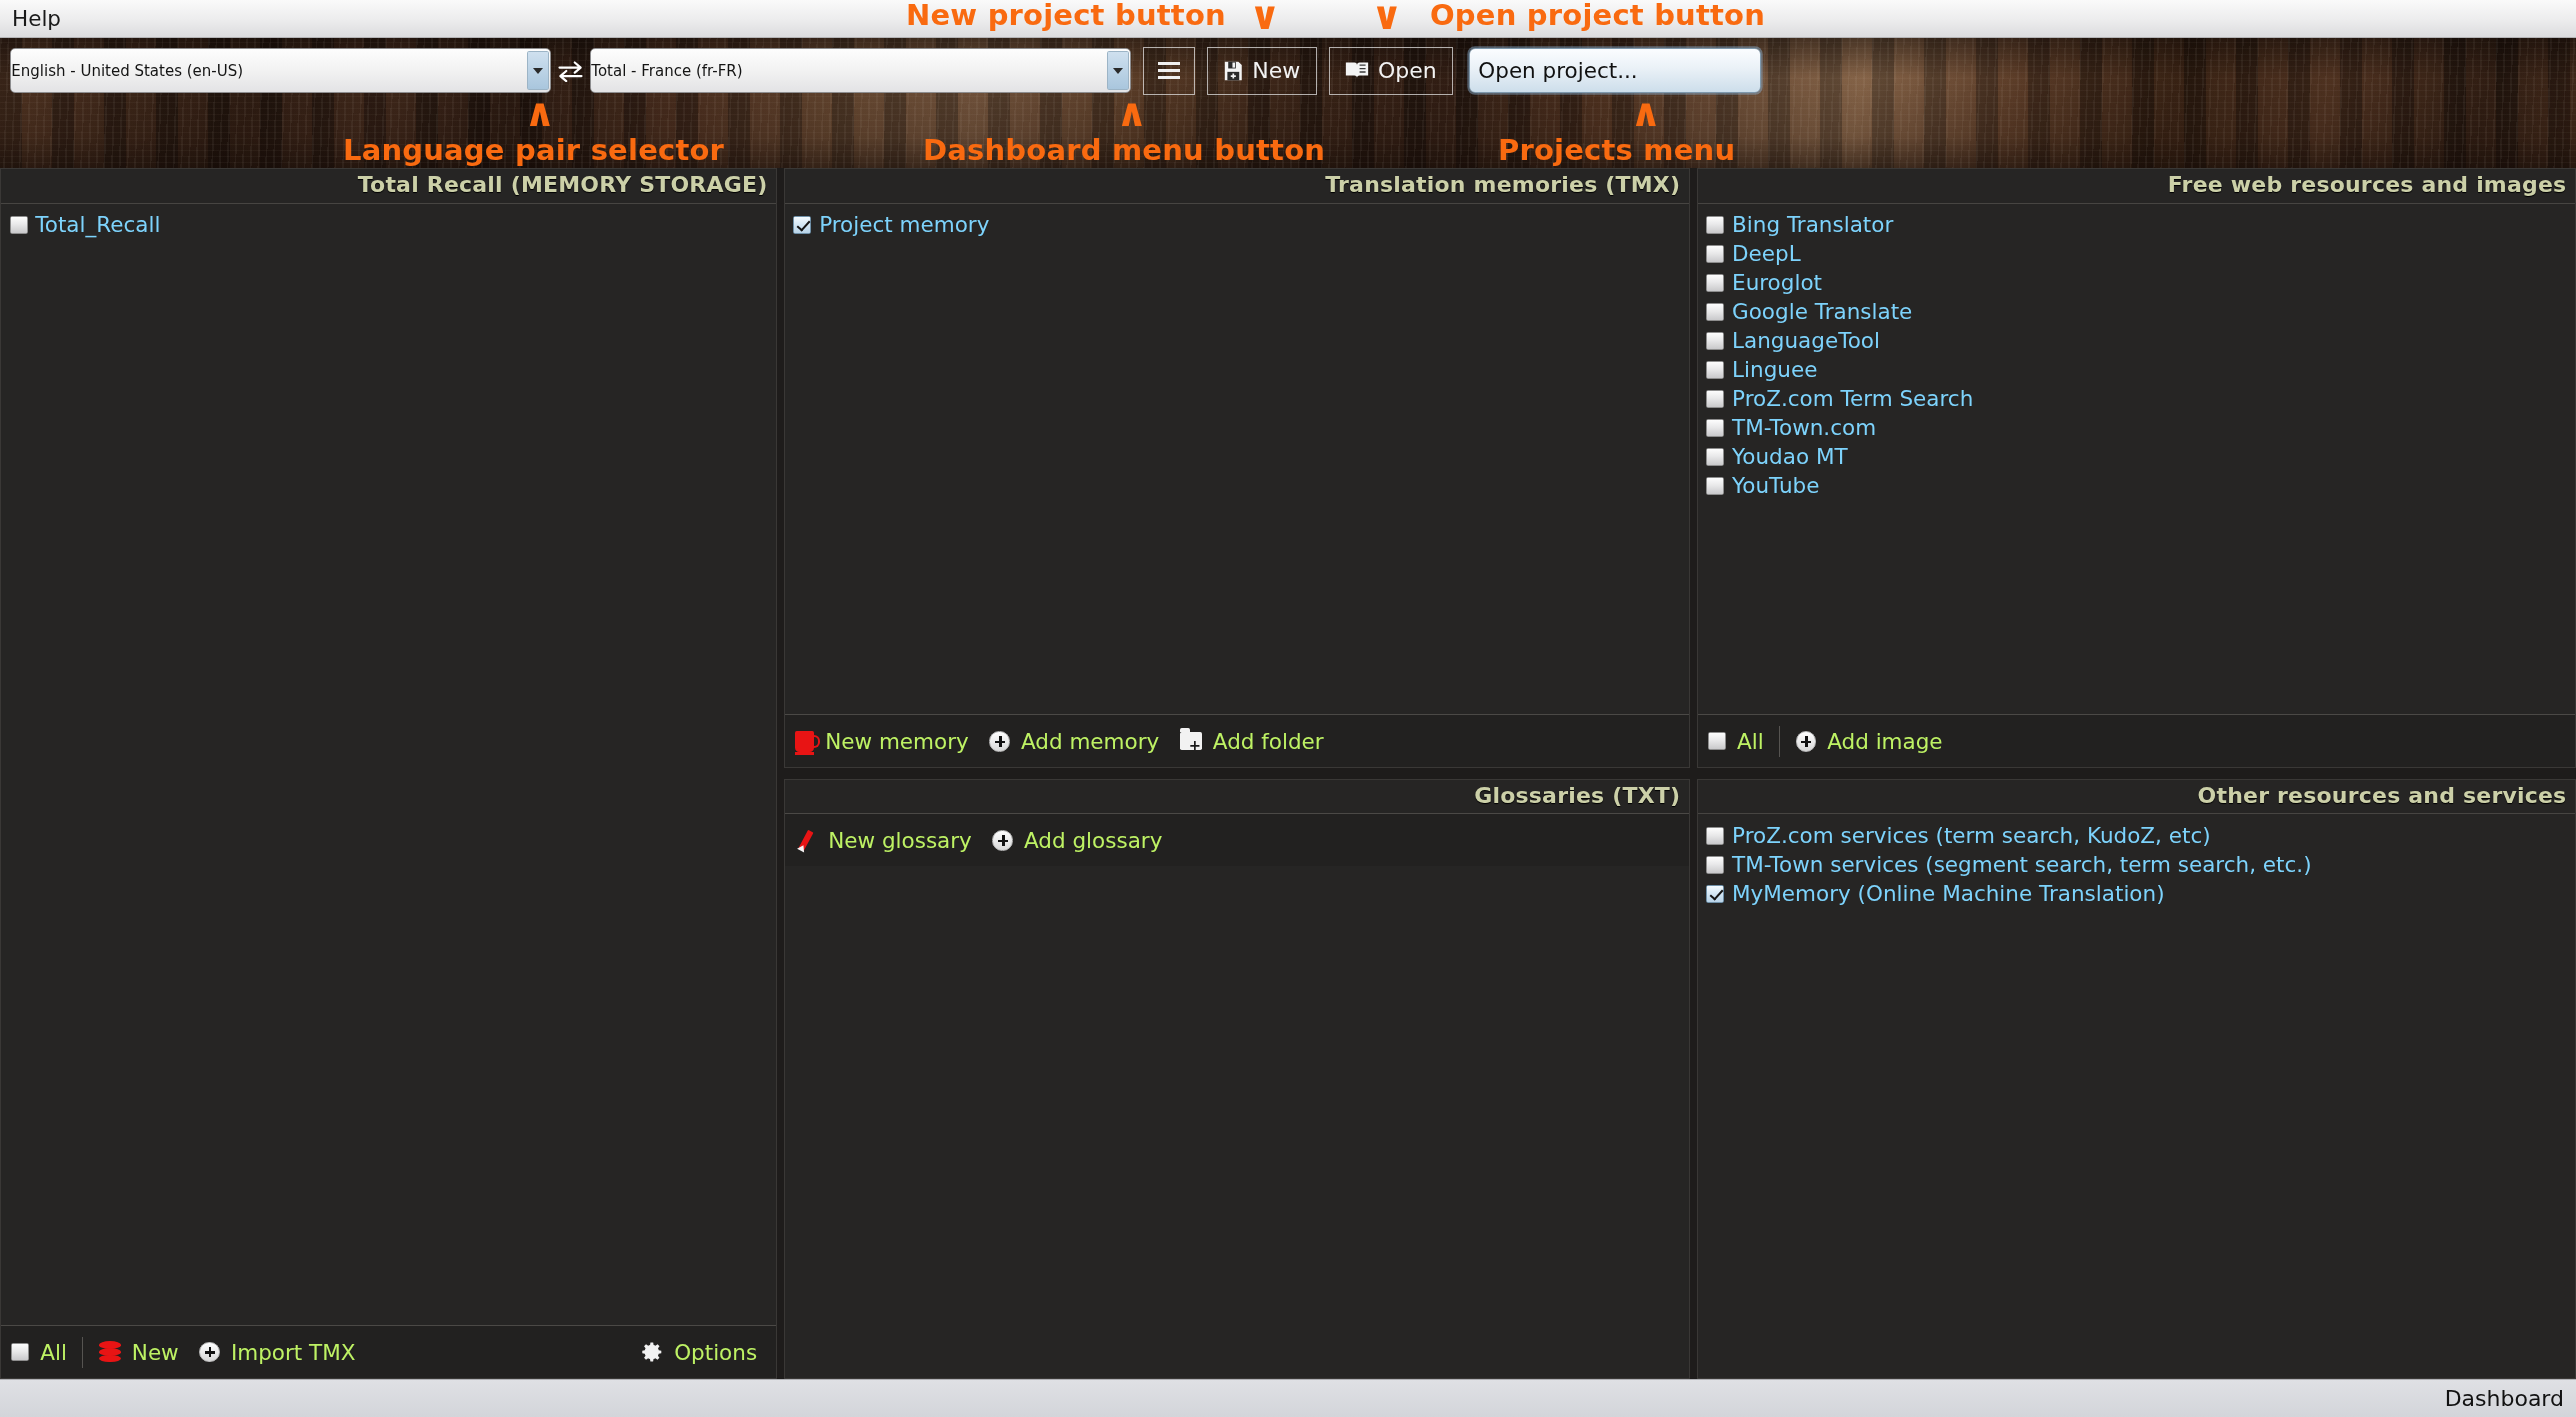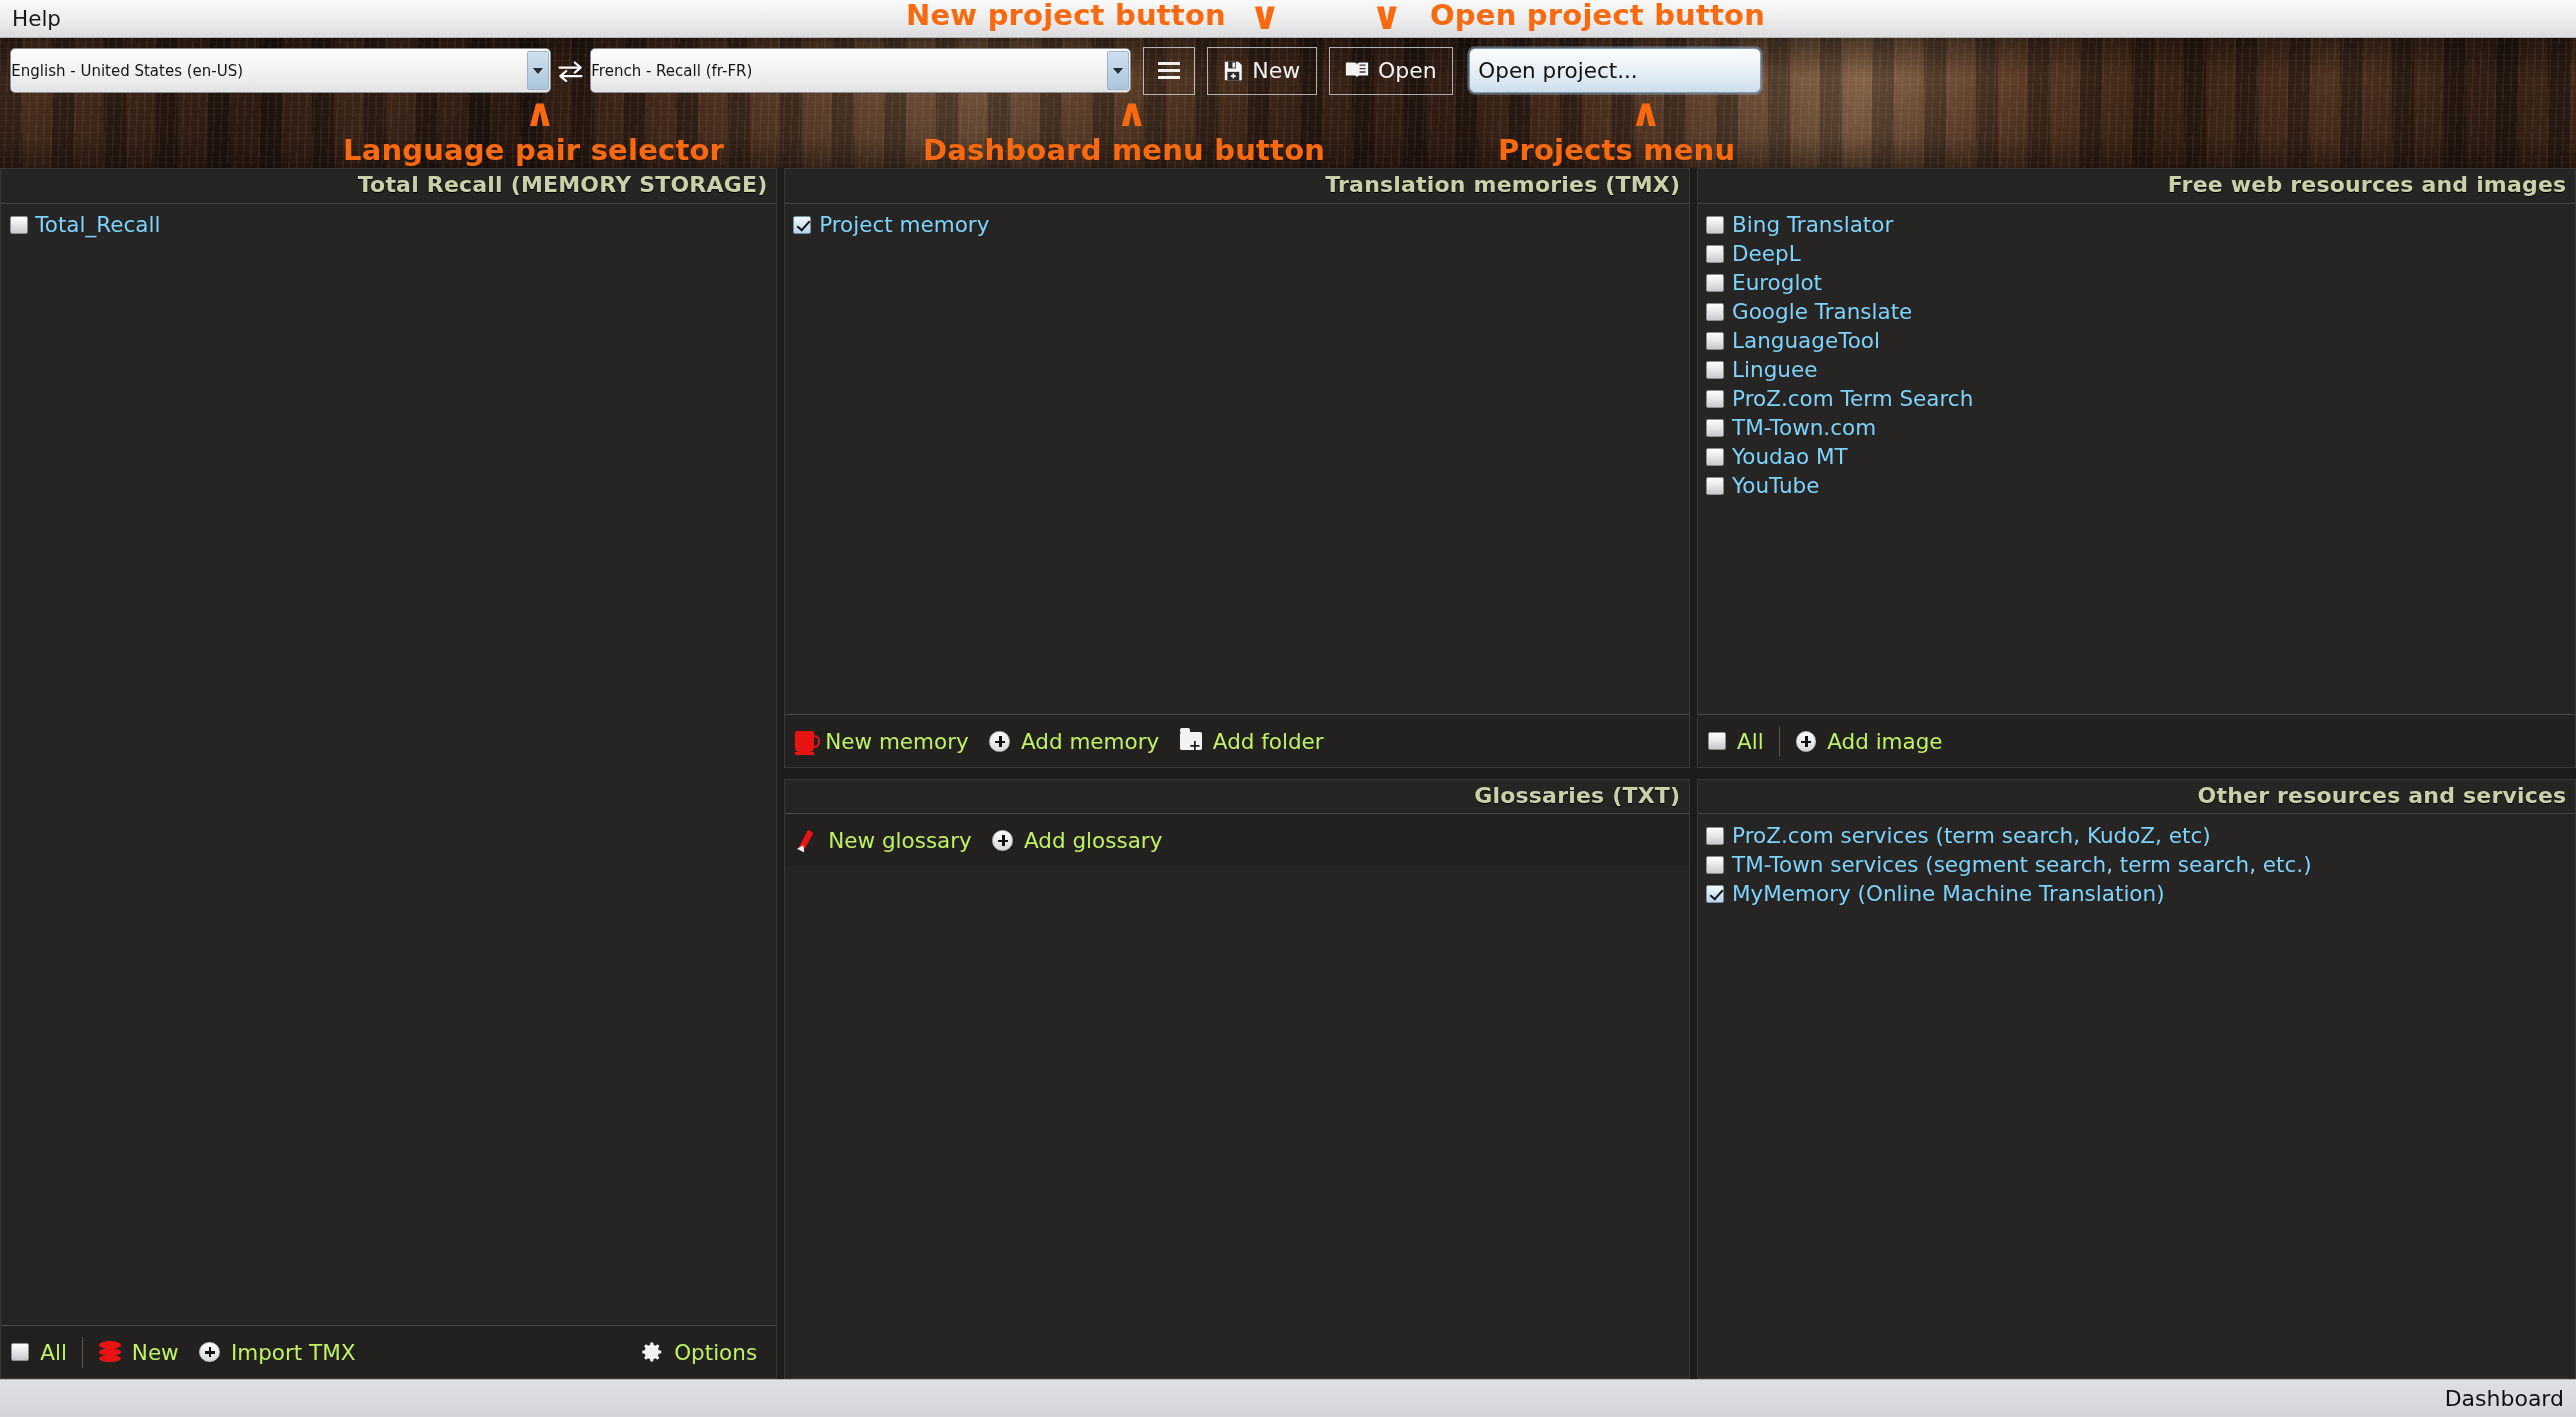--- a/index.html
+++ b/index.html
@@ -319,21 +319,21 @@
     </div>
 
     <div class="swap-icon">
       <svg width="29" height="22" viewBox="0 0 34 26" aria-hidden="true">
         <path d="M4 9 H28 M22 3 L29 9 L22 15" fill="none" stroke="#ffffff" stroke-width="2.6" stroke-linecap="round" stroke-linejoin="round"></path>
         <path d="M30 19 H6 M12 13 L5 19 L12 25" fill="none" stroke="#ffffff" stroke-width="2.6" stroke-linecap="round" stroke-linejoin="round"></path>
       </svg>
     </div>
 
     <div class="lang-select" id="tgt-lang">
-      <span>French - Recall (fr-FR)</span>
+      <span>Total - France (fr-FR)</span>
       <span class="arrow-box">
           <i></i>
         </span>
     </div>
 
     <div class="tb-btn" id="dashboard-menu-btn">
       <span class="hamburger">
         <span></span>
           <span></span>
           <span></span>

